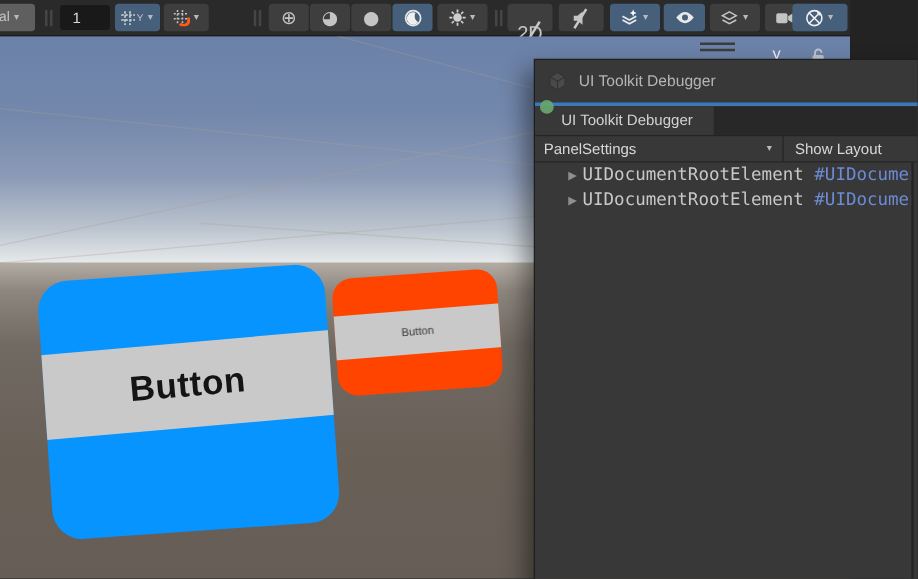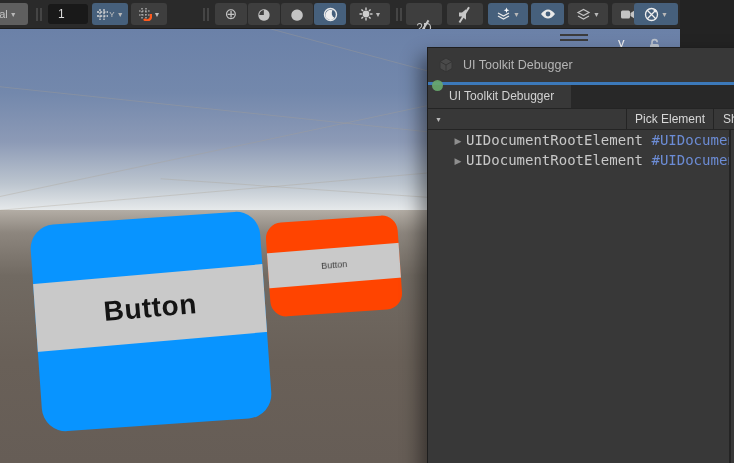--- a/index.html
+++ b/index.html
@@ -144,21 +144,21 @@
         <circle cx="7" cy="7" r="3.4" fill="#cfcfcf"></circle>
         <g stroke="#cfcfcf" stroke-width="1.4">
           <path d="M7 .5v2.4M7 11.1v2.4M.5 7h2.4M11.1 7h2.4M2.4 2.4l1.7 1.7M9.9 9.9l1.7 1.7M11.6 2.4l-1.7 1.7M4.1 9.9l-1.7 1.7"></path>
         </g>
       </svg>
       <span class="caret">▼</span>
     </div>
     <div class="vhandle" style="left:396px;"></div>
 
     <div class="tbtn" style="left:406px; width:36px;">
-      <span class="slashwrap" style="font-size:12px;margin-top:28px;">
+      <span class="slashwrap" style="font-size:16px;margin-top:28px;">
         <span>2D</span>
         <span class="slashline"></span>
       </span>
     </div>
     <div class="tbtn" style="left:447px; width:36px;">
       <span class="slashwrap">
         <svg width="14" height="13" viewBox="0 0 14 13">
           <path d="M1 4.5h3l4 -3.3v10.6l-4 -3.3h-3z" fill="#c4c4c4"></path>
         </svg>
         <span class="slashline"></span>
@@ -242,24 +242,22 @@
     </div>
     <div id="dbg-focusline"></div>
     <div id="dbg-tabrow">
       <div id="dbg-tab">
         <span>UI Toolkit Debugger</span>
         <div id="tab-dot"></div>
       </div>
     </div>
     <div id="dbg-toolbar">
       <div id="dd-panel">
+        <span class="lbl">PanelSettings</span>
         <span class="caret">▼</span>
-      </div>
-      <div id="btn-pick">
-        <span>Pick Element</span>
       </div>
       <div id="btn-showlayout">
         <span>Show Layout</span>
       </div>
     </div>
     <div id="dbg-content">
       <div id="tree-pane">
         <div class="trow d1">
           <span class="tri">▶</span><span class="tname">UIDocumentRootElement</span><span class="tid"> <span>#UIDocument</span></span>
         </div>

